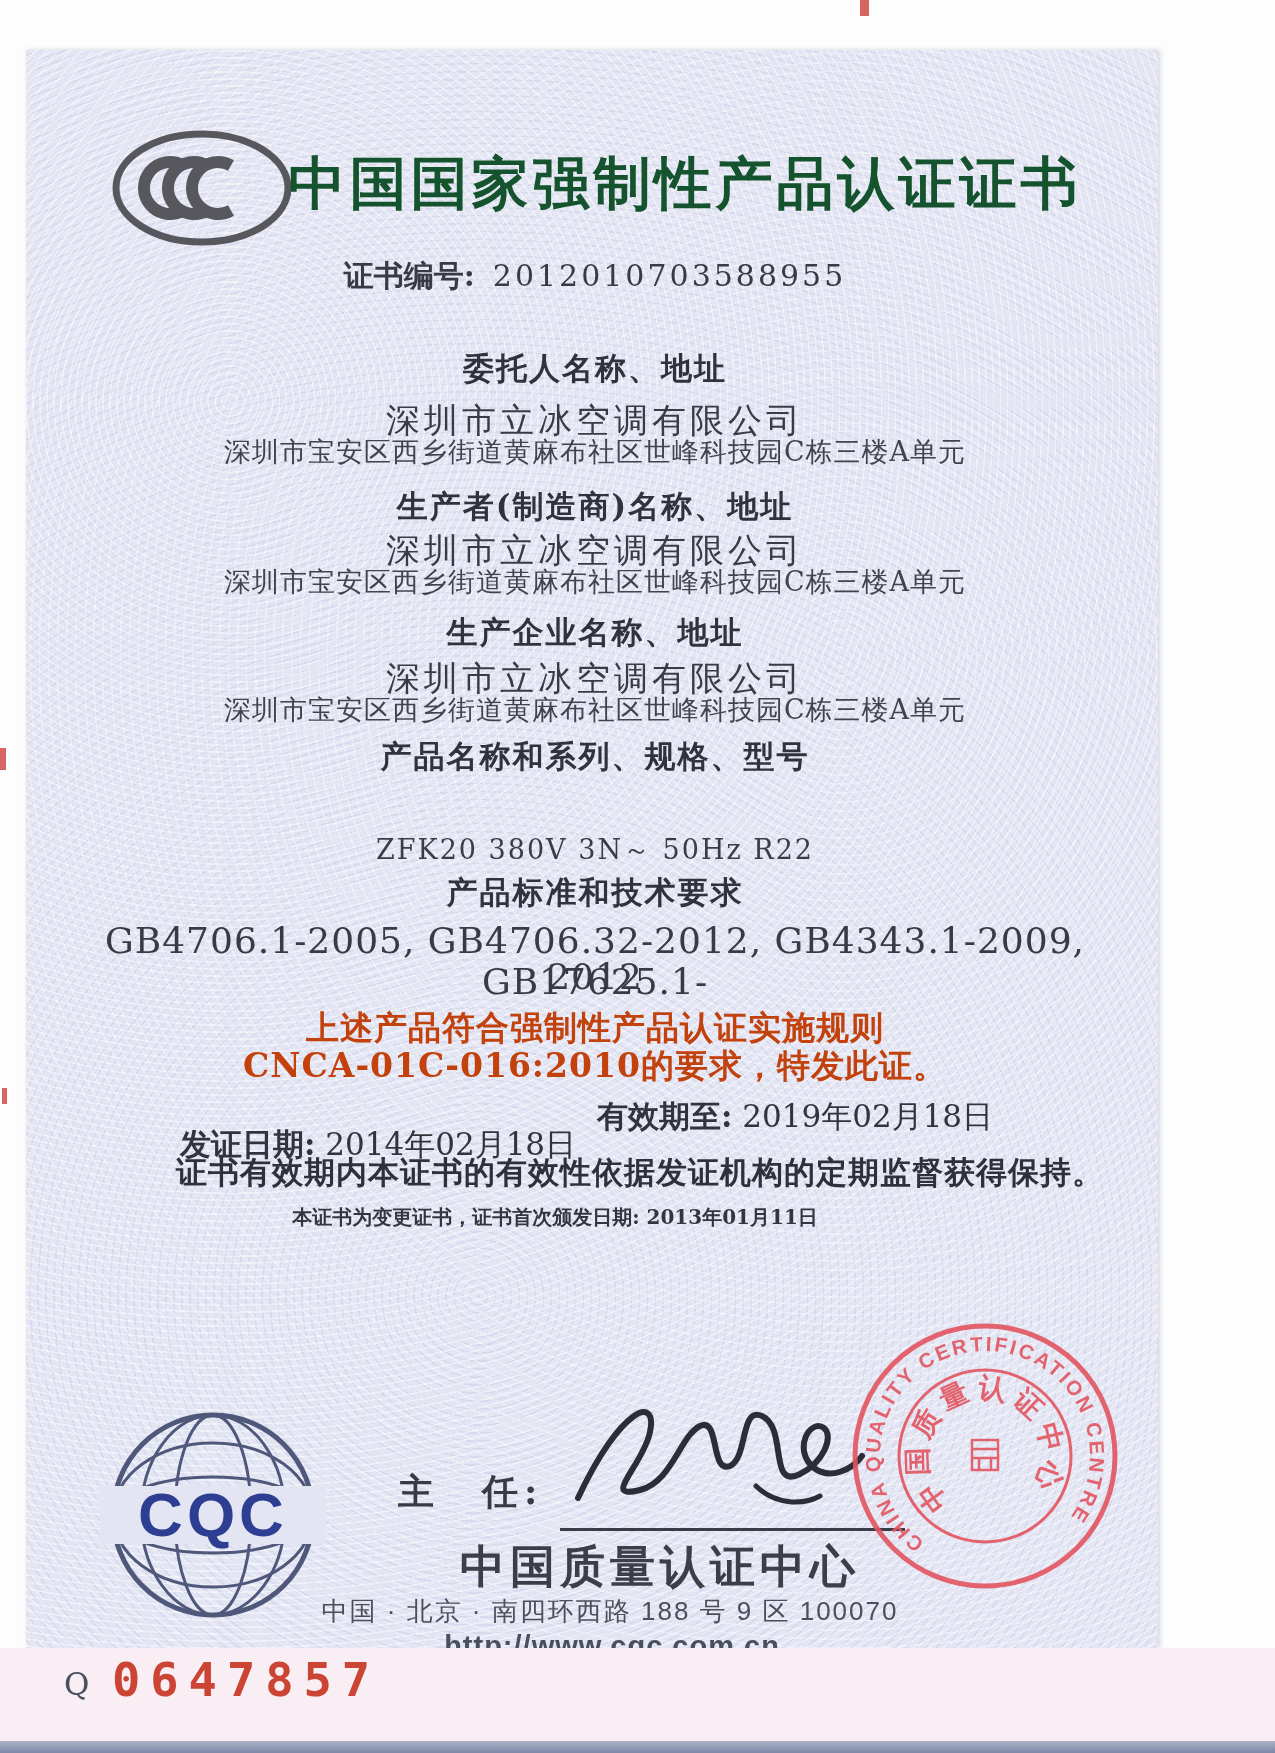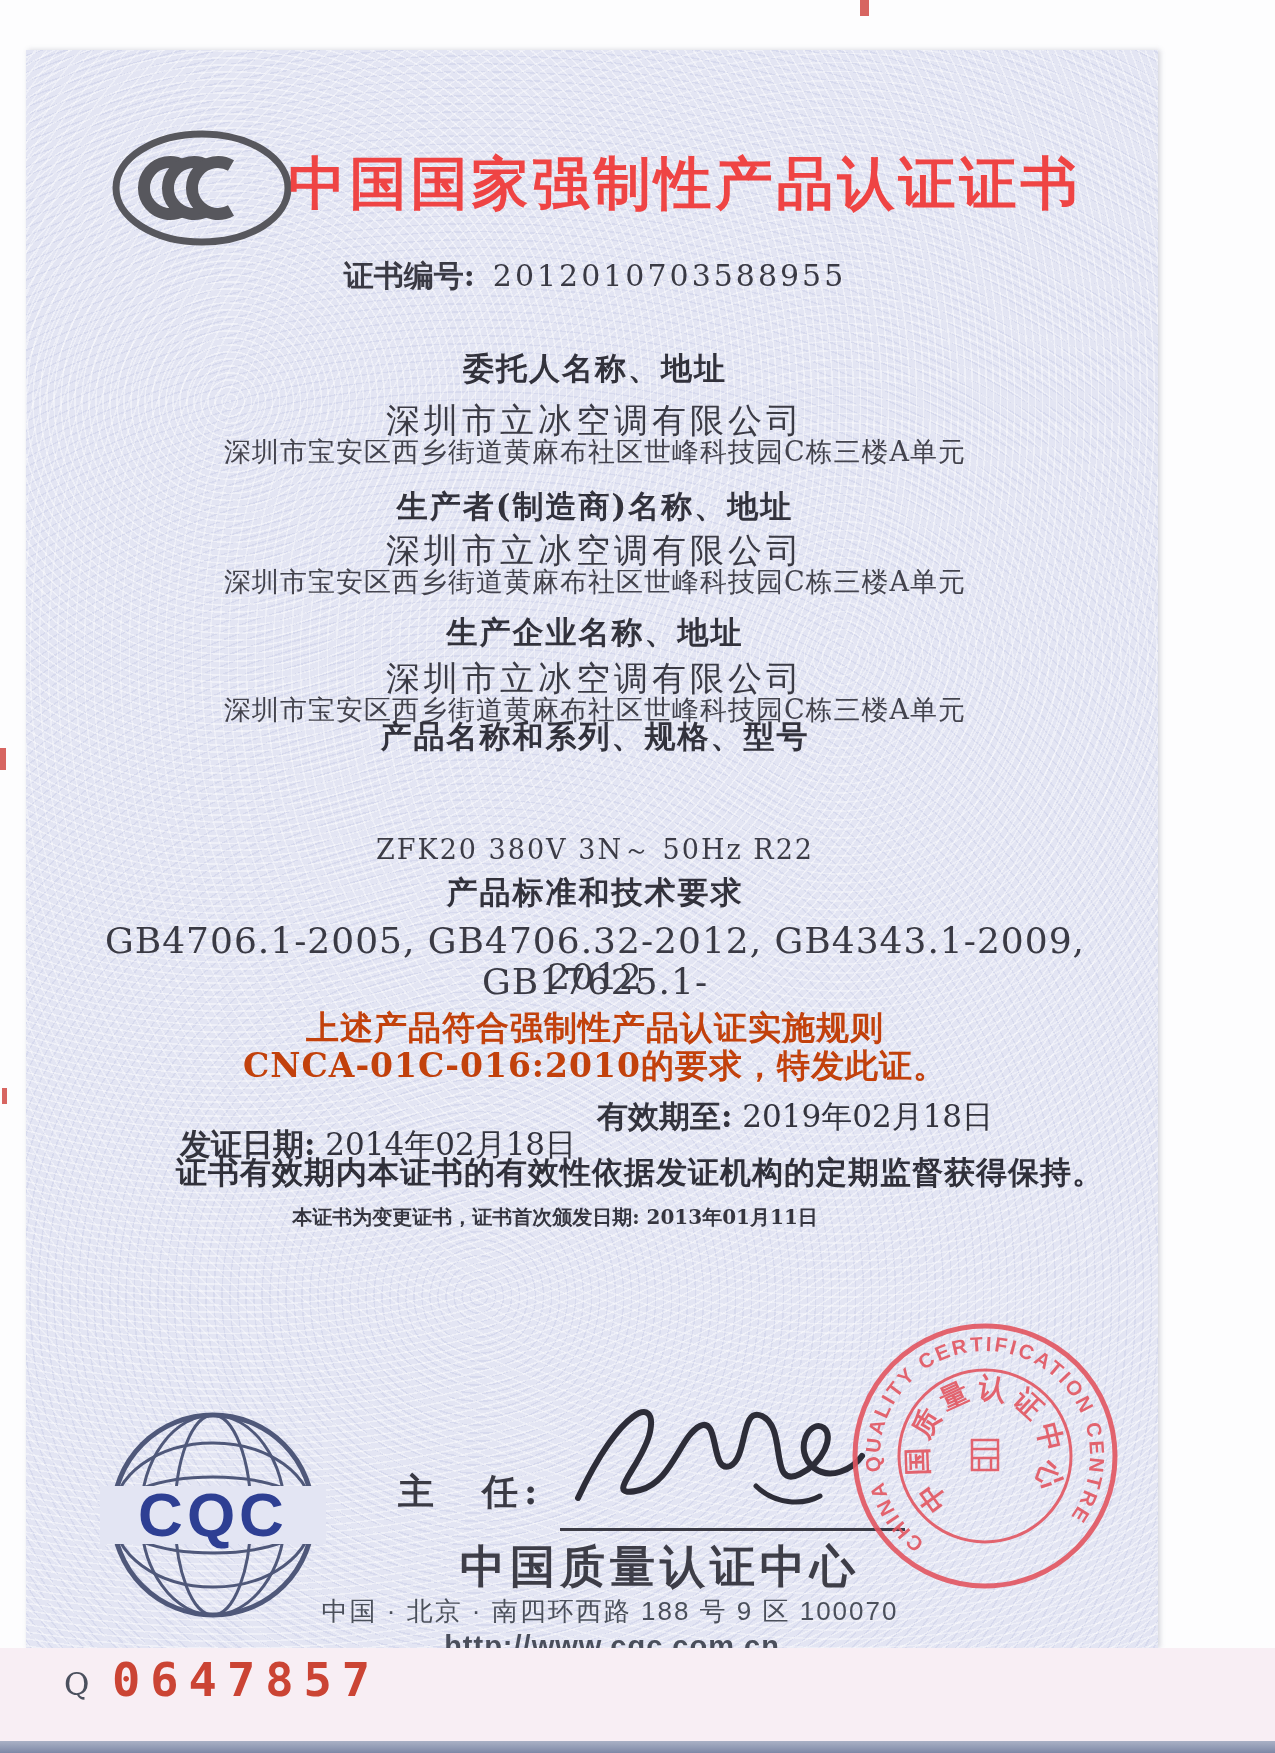--- a/index.html
+++ b/index.html
@@ -12,21 +12,21 @@
            repeating-radial-gradient(circle at 18% 22%, rgba(255,255,255,.42) 0 1.5px, rgba(255,255,255,0) 1.5px 7px),
            repeating-radial-gradient(circle at 72% 38%, rgba(255,255,255,.34) 0 1.5px, rgba(255,255,255,0) 1.5px 9px),
            repeating-radial-gradient(circle at 40% 78%, rgba(183,189,222,.28) 0 1.5px, rgba(183,189,222,0) 1.5px 8px);
          box-shadow:2px 0 5px rgba(90,95,120,.25);}
   .line{position:absolute;left:15px;width:1160px;text-align:center;color:#3c3c46;}
   .heading{font-weight:700;font-size:31px;color:#32323c;letter-spacing:2px;}
   .company{font-size:34px;letter-spacing:4px;color:#3b3b45;}
   .address{font-size:27px;color:#43434d;letter-spacing:1px;}
   .title{position:absolute;left:235px;top:146px;width:900px;text-align:center;
          font-family:"Liberation Sans", sans-serif;font-weight:700;font-size:57px;
-         color:#ef4444;letter-spacing:4px;}
+         color:#14532d;letter-spacing:4px;}
   .certline{font-size:30px;color:#3a3a44;}
   .certline .lbl{font-weight:700;margin-right:18px;}
   .certline .num{letter-spacing:3px;text-align:center;}
   .stmt{font-size:33px;font-weight:600;color:#c2410c;letter-spacing:1px;}
   .std{font-size:36px;letter-spacing:1px;color:#3a3a44;}
   .datesrow{position:absolute;top:1096px;left:0;width:1160px;font-size:31px;color:#33333d;}
   .datesrow .lbl{font-weight:700;}
   .note-bold{font-size:31px;font-weight:700;color:#30303a;letter-spacing:1px;}
   .note-mid{font-size:20px;font-weight:600;color:#35353f;}
   .note-small{font-size:26px;color:#3c3c46;}
@@ -85,21 +85,21 @@
   <div class="line address" style="top:434px;">深圳市宝安区西乡街道黄麻布社区世峰科技园C栋三楼A单元</div>
 
   <div class="line heading" style="top:486px;">生产者(制造商)名称、地址</div>
   <div class="line company" style="top:528px;">深圳市立冰空调有限公司</div>
   <div class="line address" style="top:564px;">深圳市宝安区西乡街道黄麻布社区世峰科技园C栋三楼A单元</div>
 
   <div class="line heading" style="top:612px;">生产企业名称、地址</div>
   <div class="line company" style="top:656px;">深圳市立冰空调有限公司</div>
   <div class="line address" style="top:692px;">深圳市宝安区西乡街道黄麻布社区世峰科技园C栋三楼A单元</div>
 
-  <div class="line heading" style="top:716px;">产品名称和系列、规格、型号</div>
+  <div class="line heading" style="top:736px;">产品名称和系列、规格、型号</div>
   <div class="line" style="top:832px;font-size:27px;letter-spacing:2px;">ZFK20 380V 3N～ 50Hz R22</div>
 
   <div class="line heading" style="top:872px;">产品标准和技术要求</div>
   <div class="line std" style="top:920px;">GB4706.1-2005, GB4706.32-2012, GB4343.1-2009, GB17625.1-</div>
   <div class="line std" style="top:956px;">2012</div>
 
   <div class="line stmt" style="top:1006px;">上述产品符合强制性产品认证实施规则</div>
   <div class="line stmt" style="top:1044px;">CNCA-01C-016:2010的要求，特发此证。</div>
 
   <div class="datesrow">

